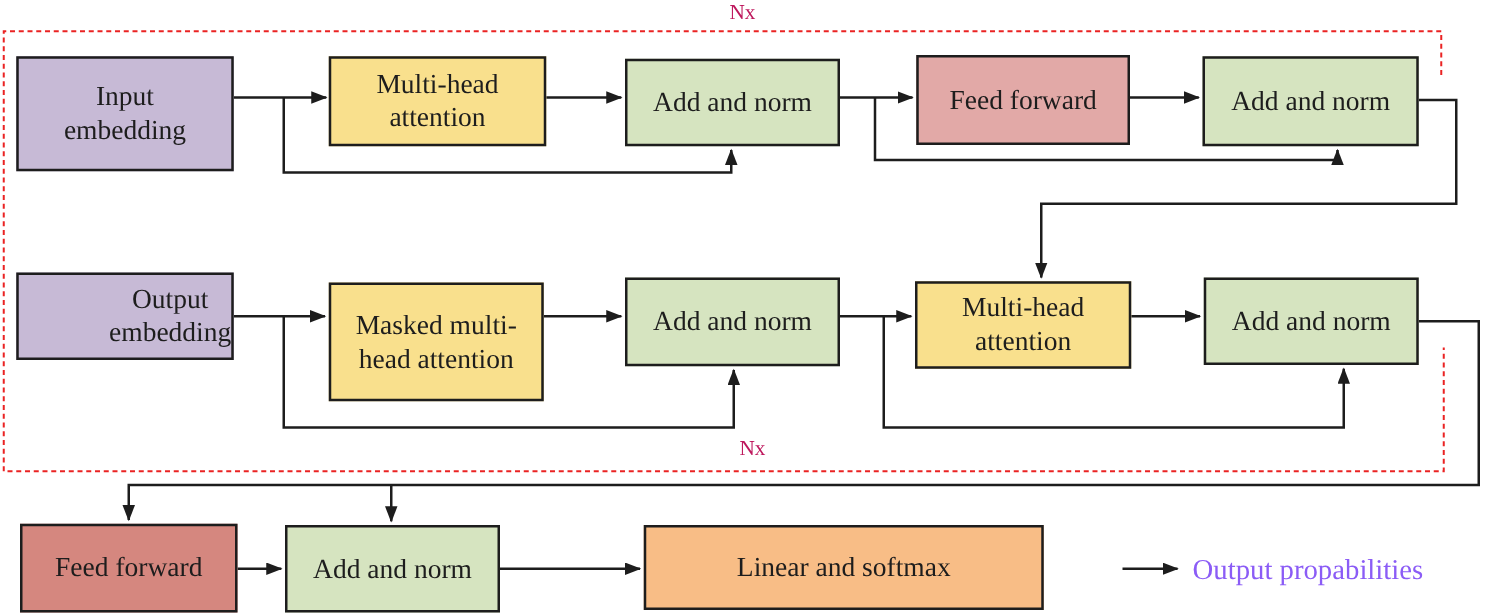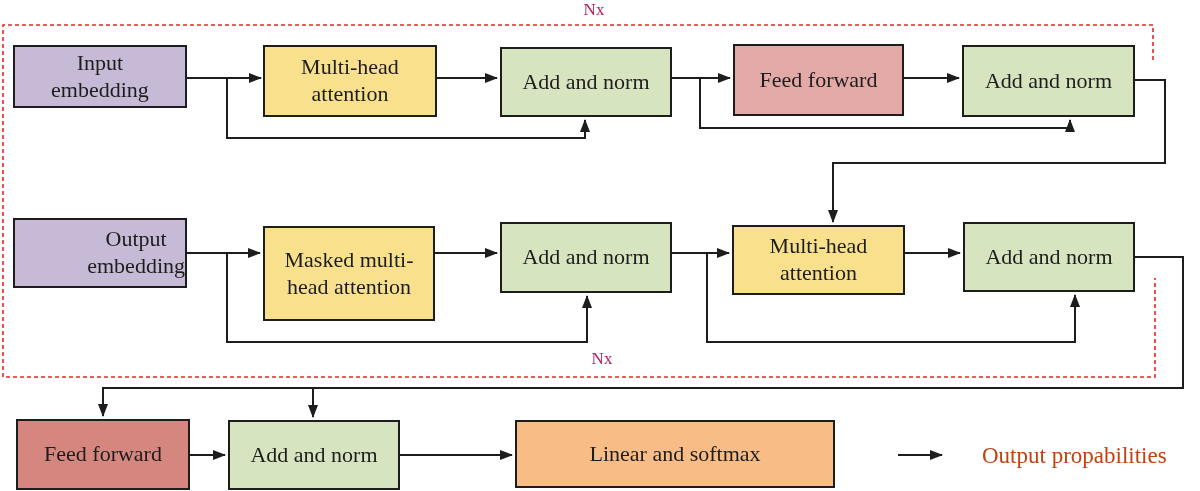--- a/index.html
+++ b/index.html
@@ -25,24 +25,23 @@
   }
   .floating-label{
     position:absolute;
     color:#be185d;
     font-size:17px;
     text-align:center;
     white-space:nowrap;
   }
   .out-label{
     position:absolute;
-    color:#c2410c;
+    color:#8b5cf6;
     font-size:23px;
     white-space:nowrap;
-    margin-left:28px;
   }
 </style>
 </head>
 <body>
 
 <div class="stage">
 
   <svg class="wires" viewBox="0 0 1200 491">
     <defs>
       <marker id="arr" markerWidth="15" markerHeight="12" refX="12" refY="5" orient="auto" markerUnits="userSpaceOnUse">
@@ -67,21 +66,21 @@
     <path class="black" marker-end="url(#arr)" d="M707,253 V342 H1075 V295"></path>
     <path class="black" marker-end="url(#arr)" d="M905,253 H960"></path>
     <path class="black" marker-end="url(#arr)" d="M1135,257 H1183 V388 H103 V416"></path>
     <path class="black" marker-end="url(#arr)" d="M313,388 V417"></path>
 
     <path class="black" marker-end="url(#arr)" d="M190,455 H225"></path>
     <path class="black" marker-end="url(#arr)" d="M400,455 H512"></path>
     <path class="black" marker-end="url(#arr)" d="M898,455 H942"></path>
   </svg>
 
-  <div class="box" style="left: 13px; top: 45px; width: 174px; height: 63px; background-color: rgb(199, 186, 214);">
+  <div class="box" style="left: 13px; top: 45px; width: 174px; height: 92px; background-color: rgb(199, 186, 214);">
     <span>Input
 embedding</span>
   </div>
   <div class="box" style="left: 263px; top: 45px; width: 174px; height: 72px; background-color: rgb(249, 224, 141);">
     <span>Multi-head
 attention</span>
   </div>
   <div class="box" style="left: 500px; top: 47px; width: 172px; height: 70px; background-color: rgb(214, 228, 192);">
     <span>Add and norm</span>
   </div>

